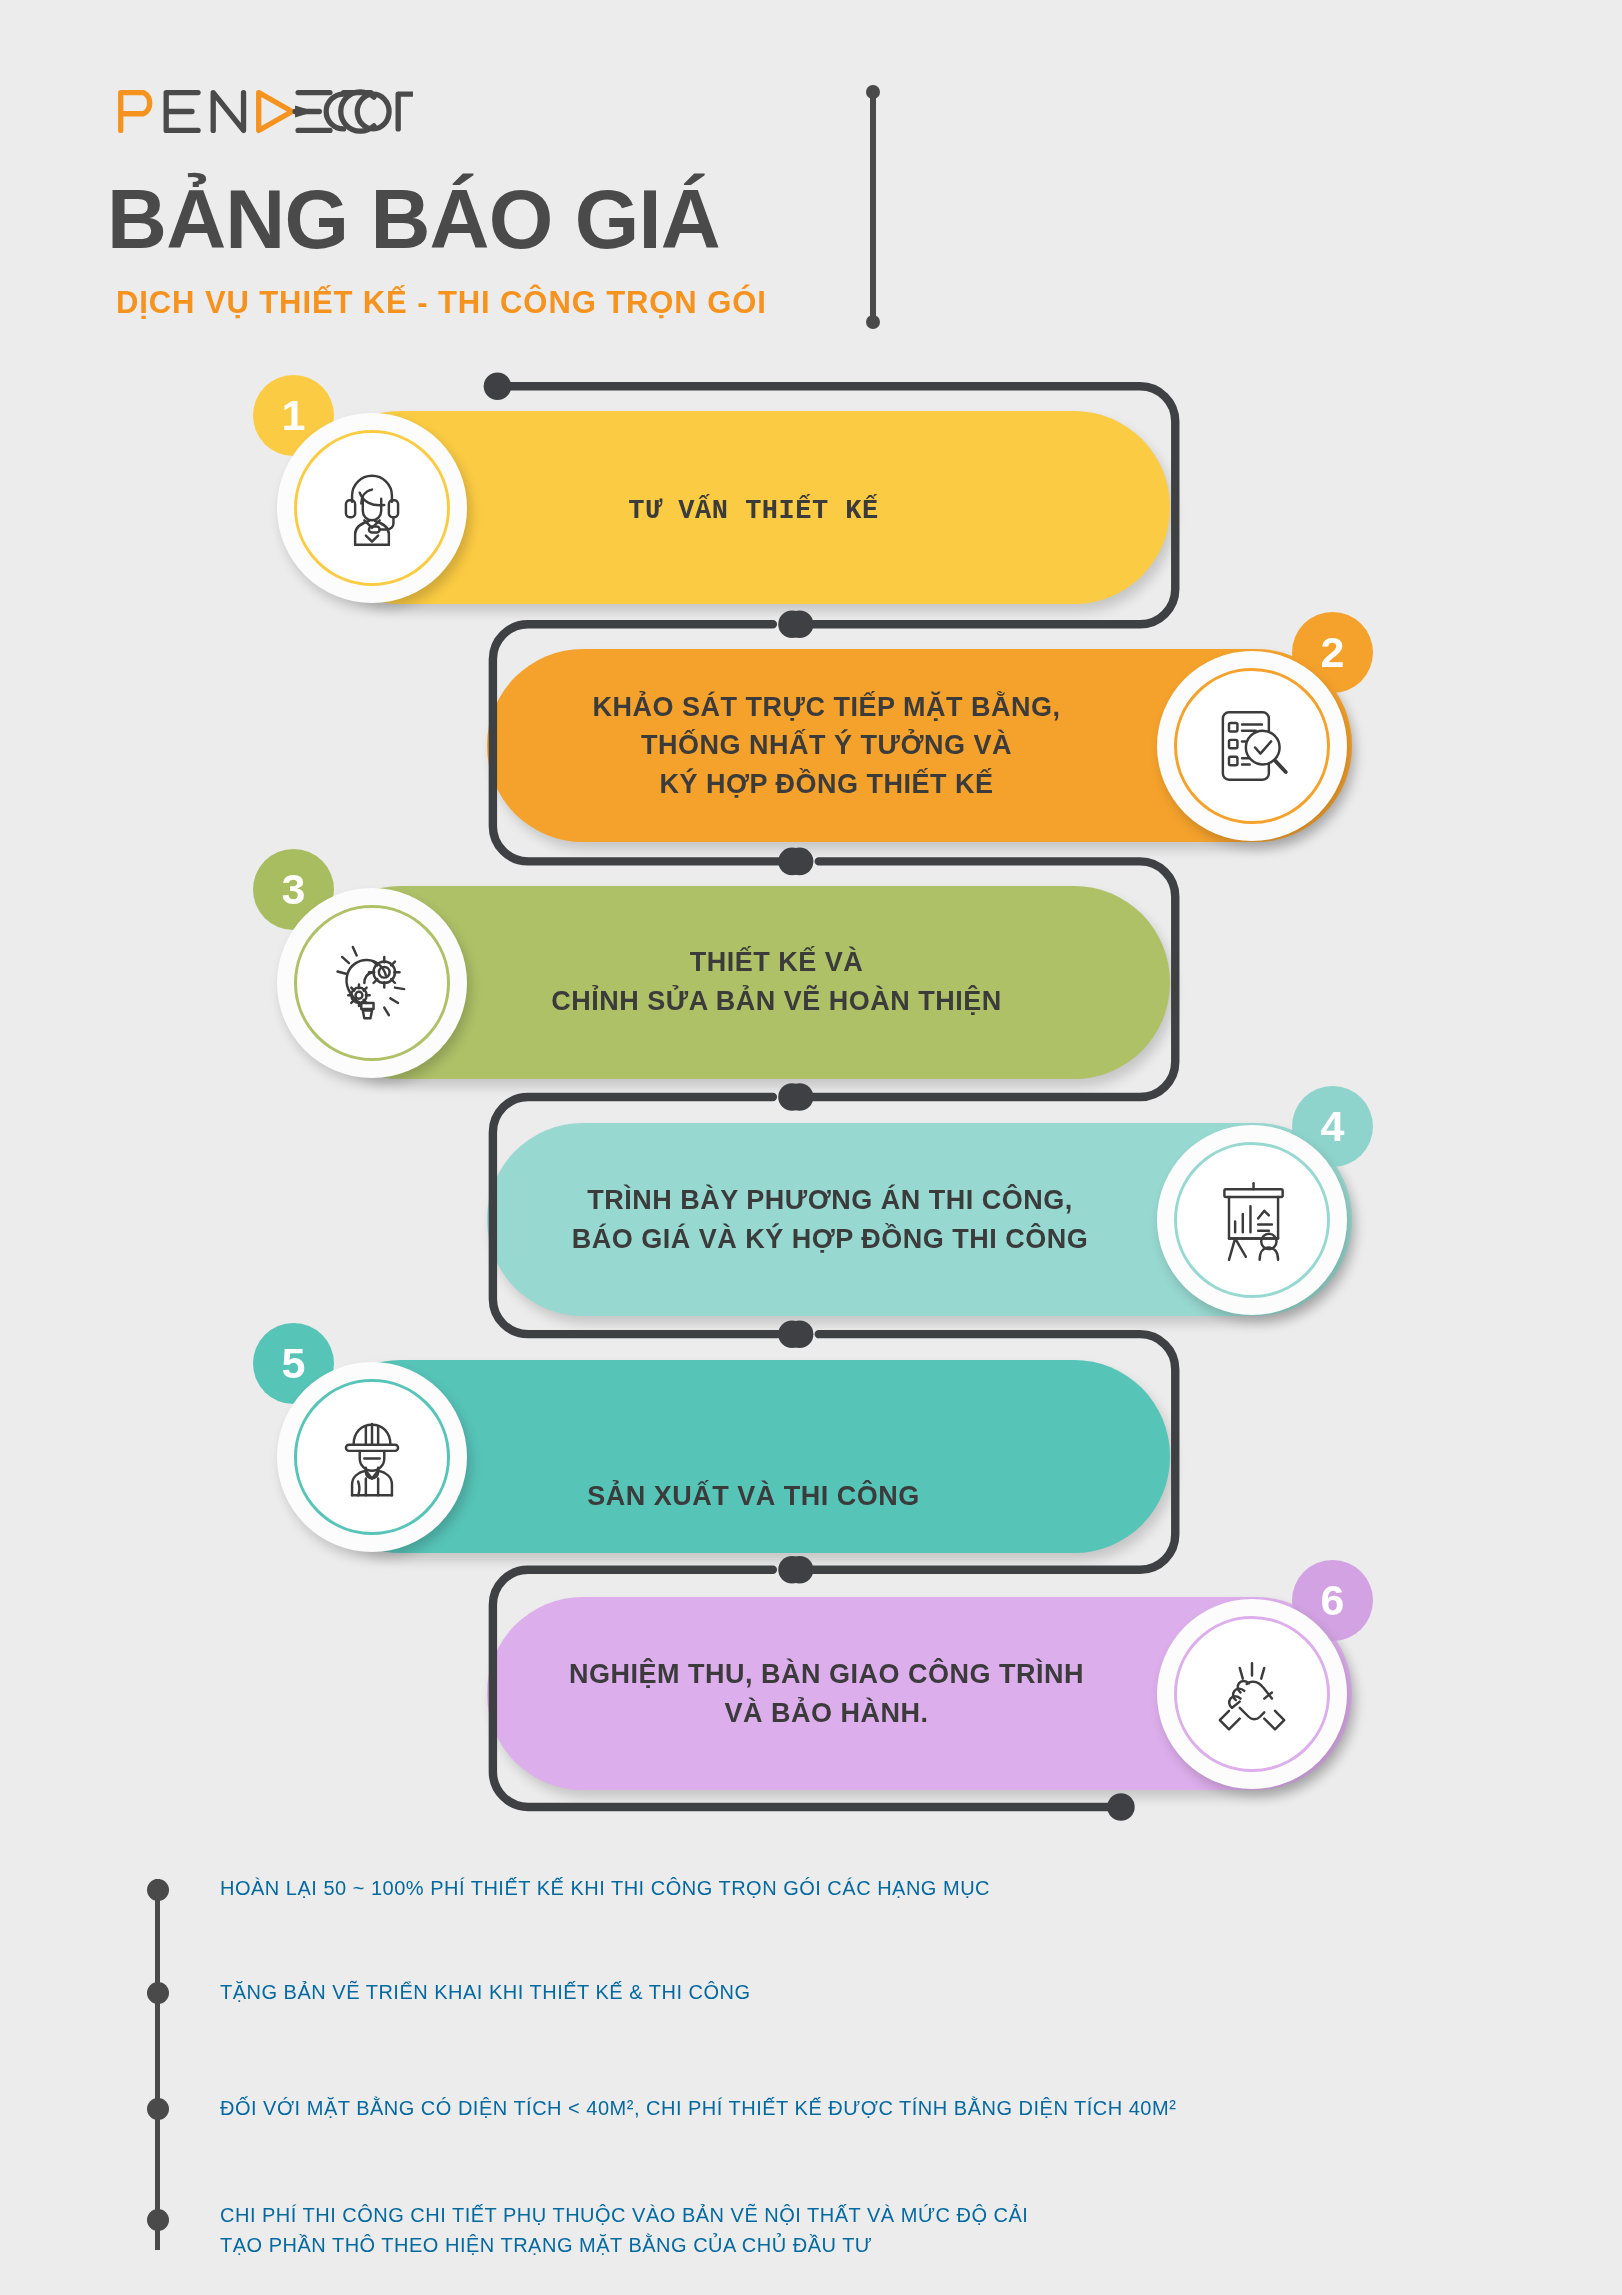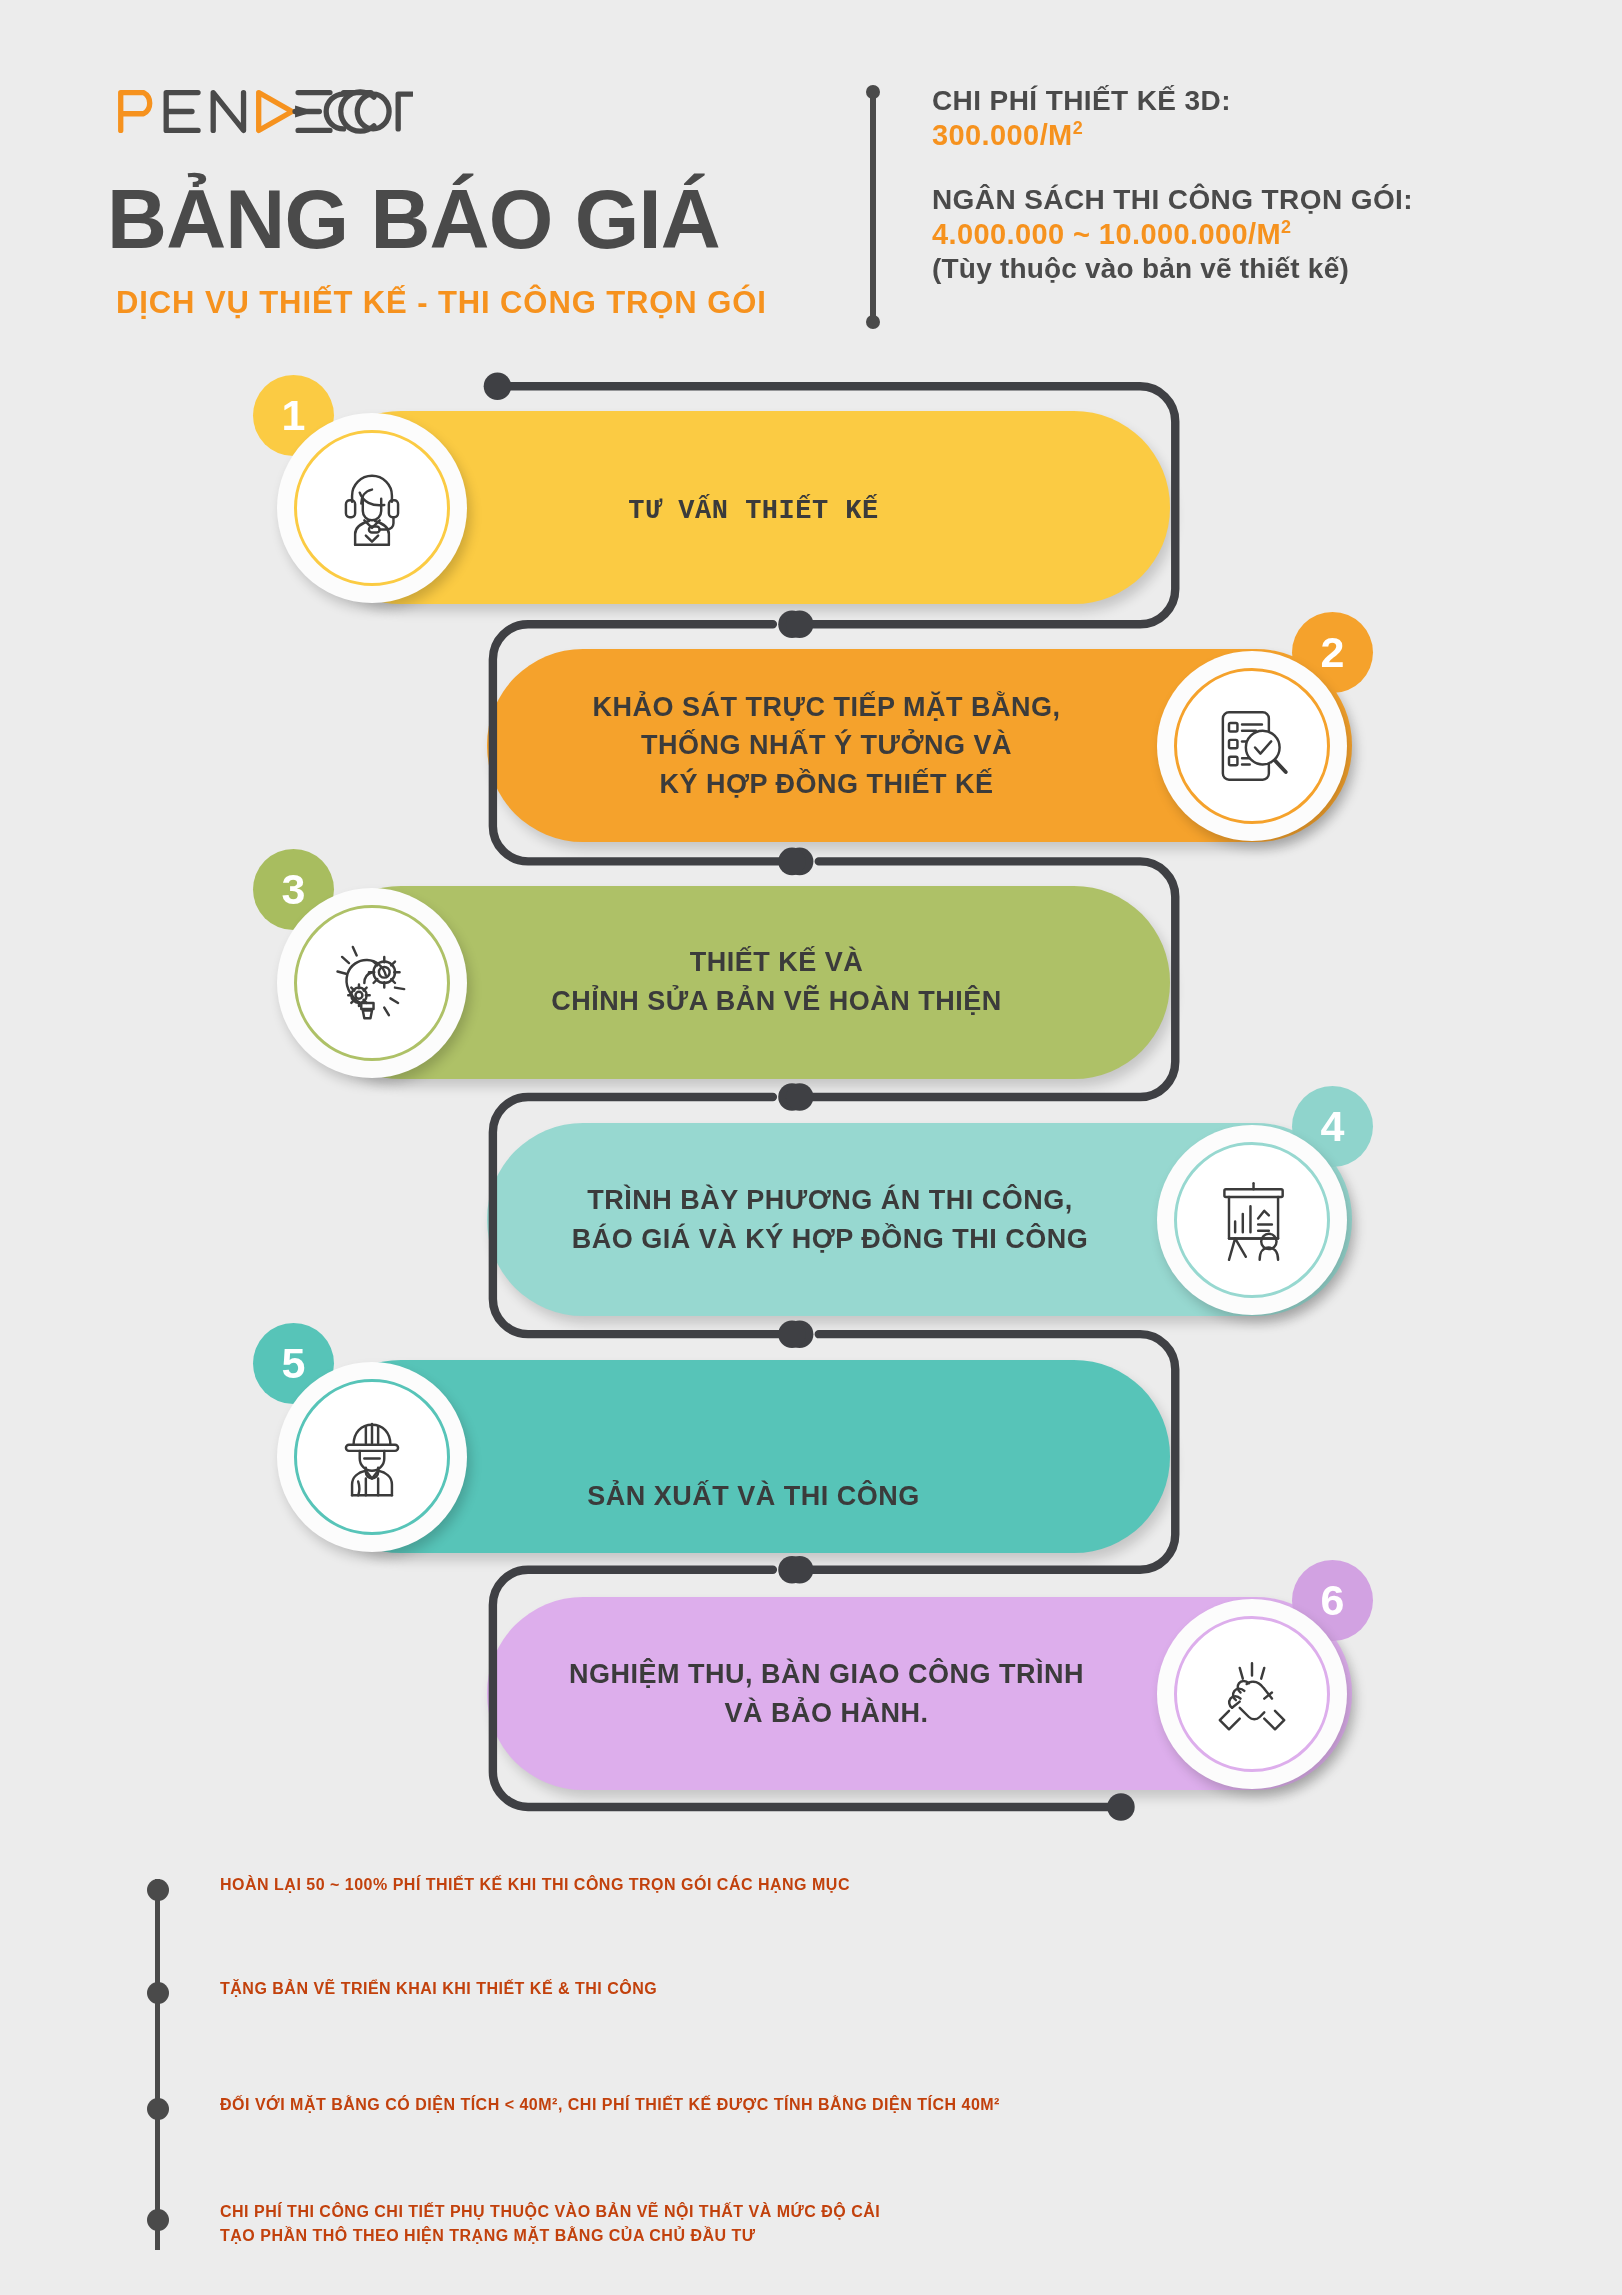--- a/index.html
+++ b/index.html
@@ -77,21 +77,21 @@
     display:flex;align-items:center;justify-content:center;
     color:#fff;font-size:43px;font-weight:bold;z-index:3;
     font-family:"Liberation Sans",sans-serif;
   }
 
   
   .track{position:absolute;left:0;top:0;width:1623px;height:2295px;pointer-events:none;z-index:1;}
 
   
   .notes{position:absolute;left:0;top:1852px;width:1623px;}
-  .note{position:absolute;font-size:16px;font-weight:bold;color:#c2410c;letter-spacing:0.5px;line-height:1.5;}
+  .note{position:absolute;font-size:20px;font-weight:normal;color:#0369a1;letter-spacing:0.5px;line-height:1.5;}
   .note-line{position:absolute;left:155px;top:1878px;width:5.4px;height:352px;background:#4A4A4A;}
   .note-dot{position:absolute;left:147px;width:22px;height:22px;border-radius:50%;background:#4A4A4A;}
 </style>
 </head>
 <body>
 
 <div class="page">
 
   <div class="header">
 
@@ -126,28 +126,20 @@
           <path d="M372 54 L372 8 L390 8"></path>
         </g>
       </svg>
     </div>
 
     <div class="title">BẢNG BÁO GIÁ</div>
     <div class="subtitle">DỊCH VỤ THIẾT KẾ - THI CÔNG TRỌN GÓI</div>
 
     <div class="vdiv"></div>
 
-    <div class="price-block">
-      <div class="pl-label">CHI PHÍ THIẾT KẾ 3D:</div>
-      <div class="pl-value"><span>300.000/M</span><sup>2</sup></div>
-      <div class="gap"></div>
-      <div class="pl-label">NGÂN SÁCH THI CÔNG TRỌN GÓI:</div>
-      <div class="pl-value"><span>4.000.000 ~ 10.000.000/M</span><sup>2</sup></div>
-      <div class="pl-note">(Tùy thuộc vào bản vẽ thiết kế)</div>
-    </div>
   </div>
 
   <svg class="track" viewBox="0 0 2121 3000">
     <g fill="none" stroke="#3F4044" stroke-width="11" stroke-linecap="round">
 
       <path d="M650 505 L1490 505 A46 46 0 0 1 1536 551 L1536 770 A46 46 0 0 1 1490 816 L1060 816"></path>
       <path d="M1010 816 L690 816 A46 46 0 0 0 644 862 L644 1080 A46 46 0 0 0 690 1126 L1020 1126"></path>
       <path d="M1070 1126 L1490 1126 A46 46 0 0 1 1536 1172 L1536 1388 A46 46 0 0 1 1490 1434 L1060 1434"></path>
       <path d="M1010 1434 L690 1434 A46 46 0 0 0 644 1480 L644 1698 A46 46 0 0 0 690 1744 L1020 1744"></path>
       <path d="M1070 1744 L1490 1744 A46 46 0 0 1 1536 1790 L1536 2006 A46 46 0 0 1 1490 2052 L1060 2052"></path>

